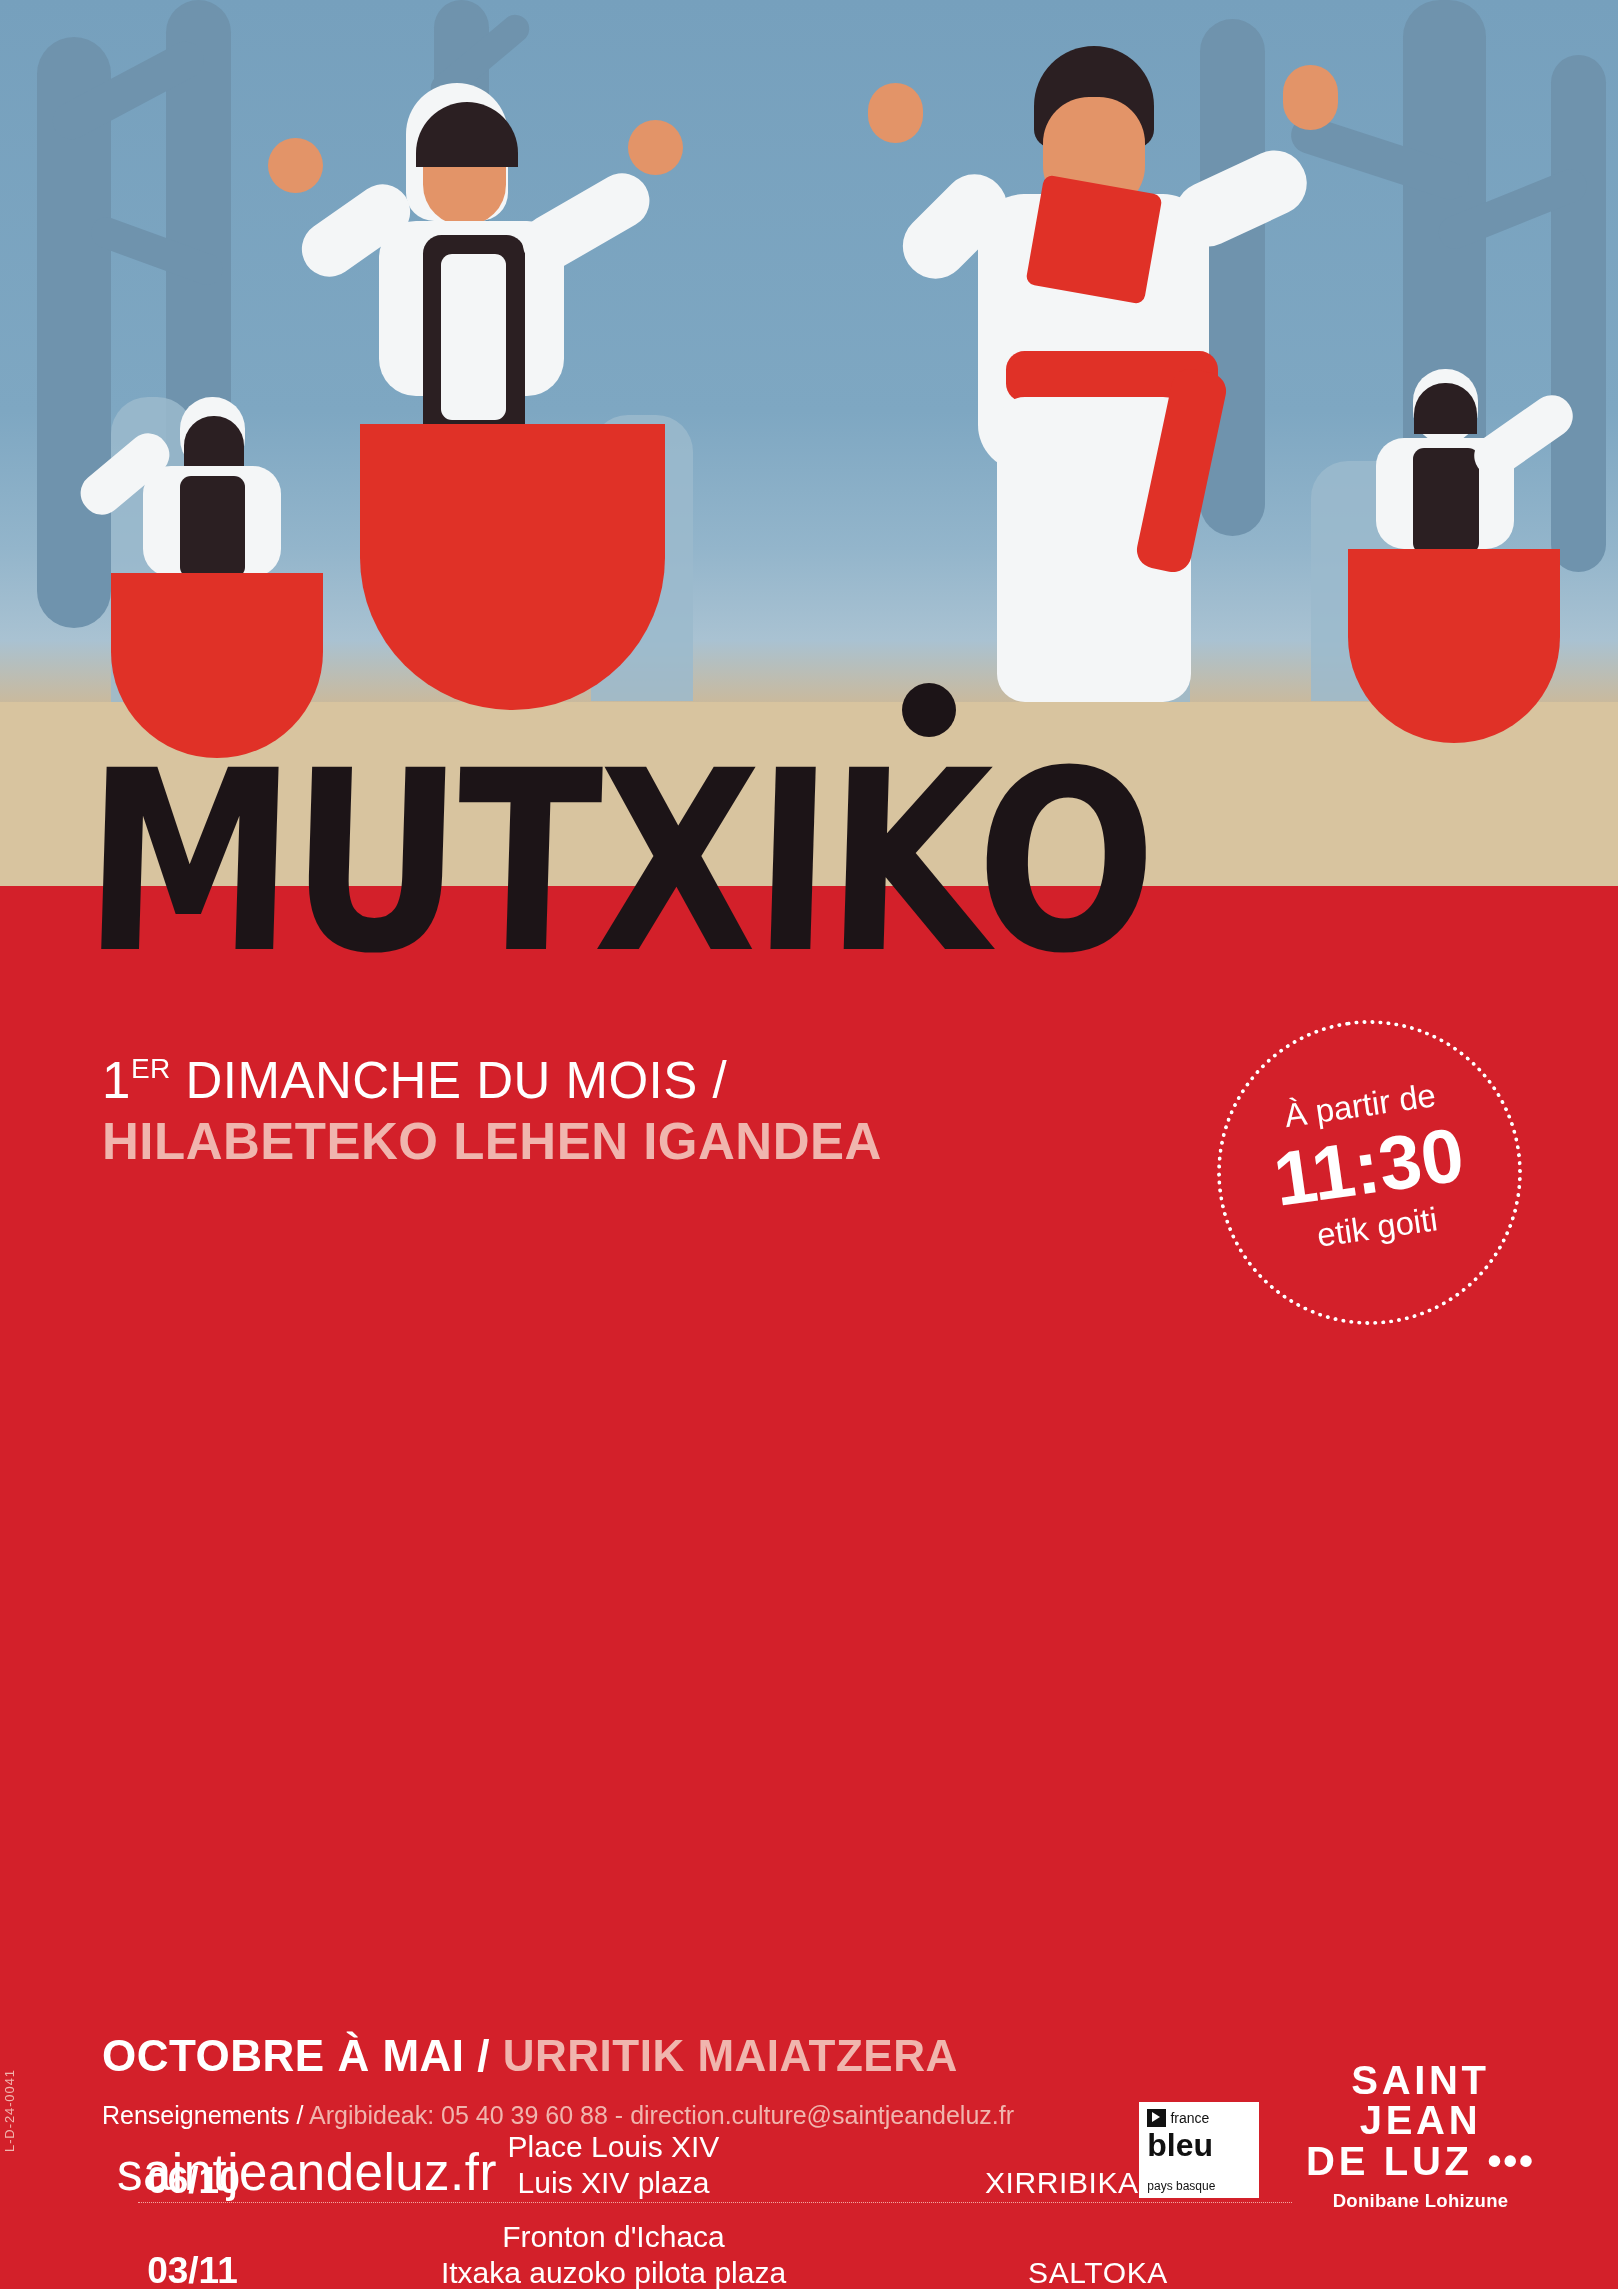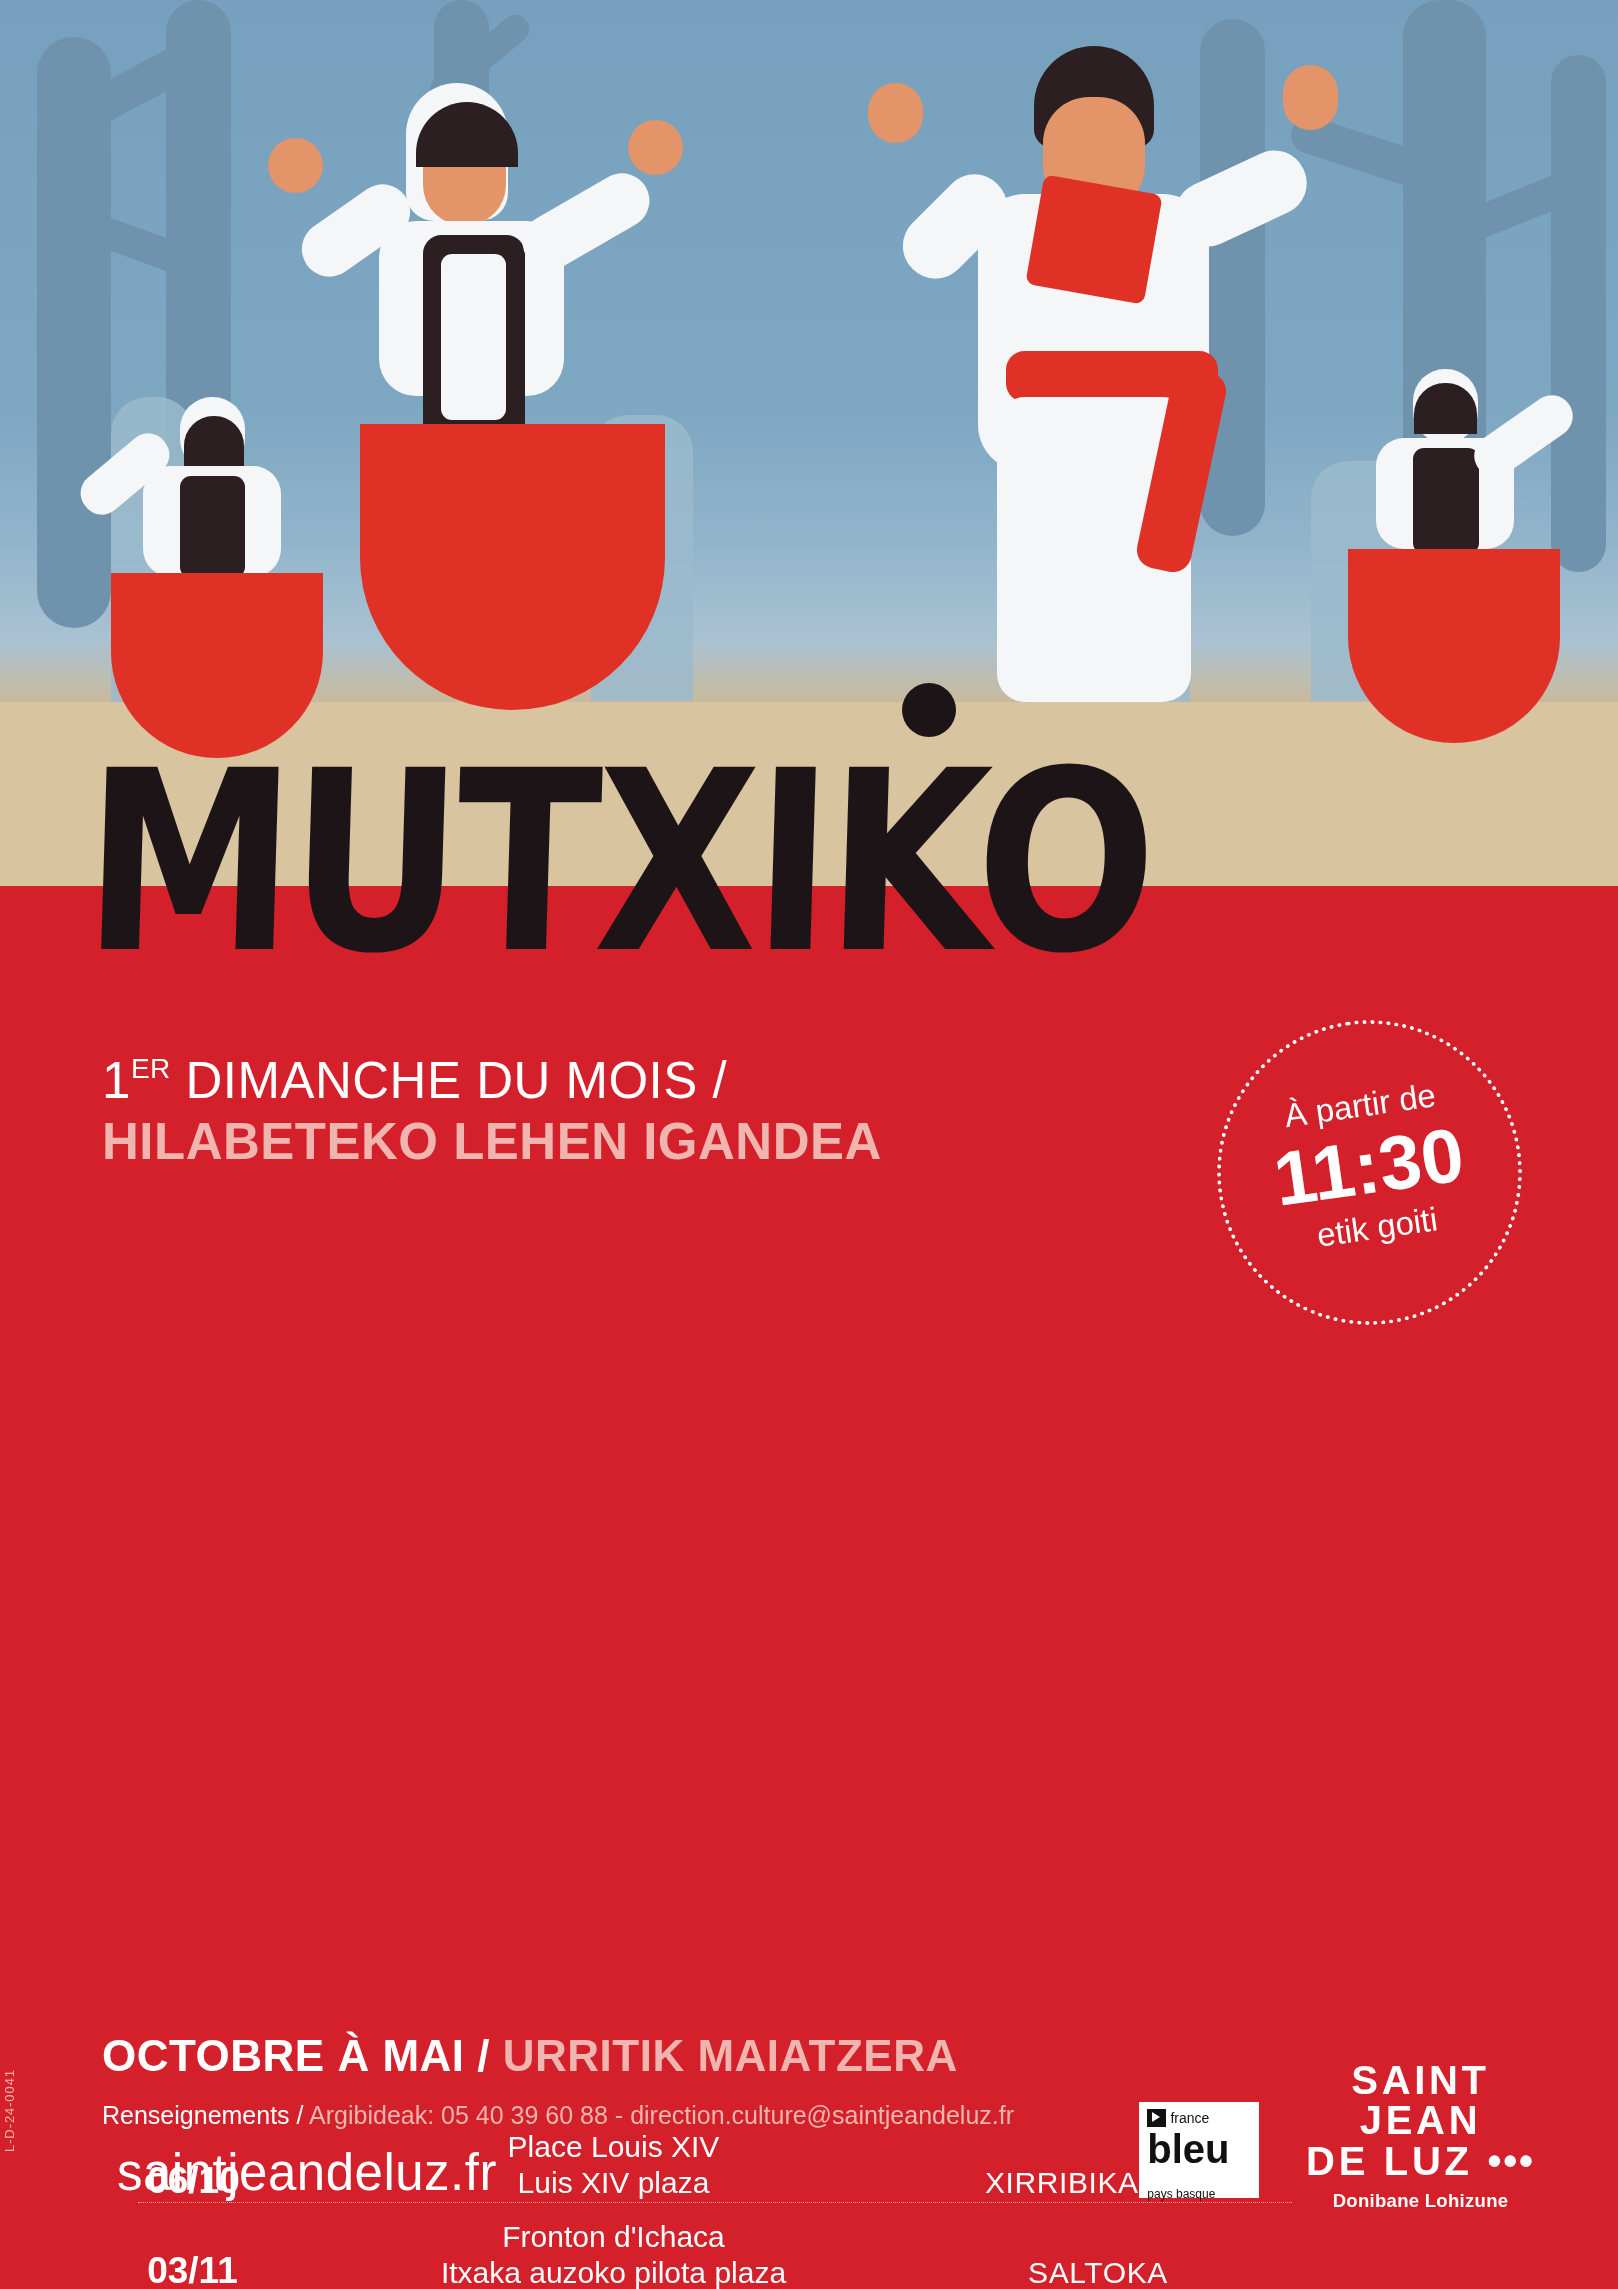--- a/index.html
+++ b/index.html
@@ -261,21 +261,21 @@
   .fb-logo .fb-square::after {
     content: "";
     position: absolute;
     left: 4.6px; top: 3.7px;
     width: 0; height: 0;
     border-left: 8.3px solid #ffffff;
     border-top: 5.5px solid transparent;
     border-bottom: 5.5px solid transparent;
   }
   .fb-logo .fb-france { font-size: 14px; }
-  .fb-logo .fb-bleu { font-size: 40px; font-weight: bold; margin-top: 1.8px; }
+  .fb-logo .fb-bleu { font-size: 32px; font-weight: bold; margin-top: 1.8px; }
   .fb-logo .fb-pb { font-size: 12px; margin-top: 19px; }
 
   
   .sjl-logo {
     position: absolute;
     right: 83px;
     bottom: 78px;
     width: 231px;
     color: #ffffff;
     text-align: center;

